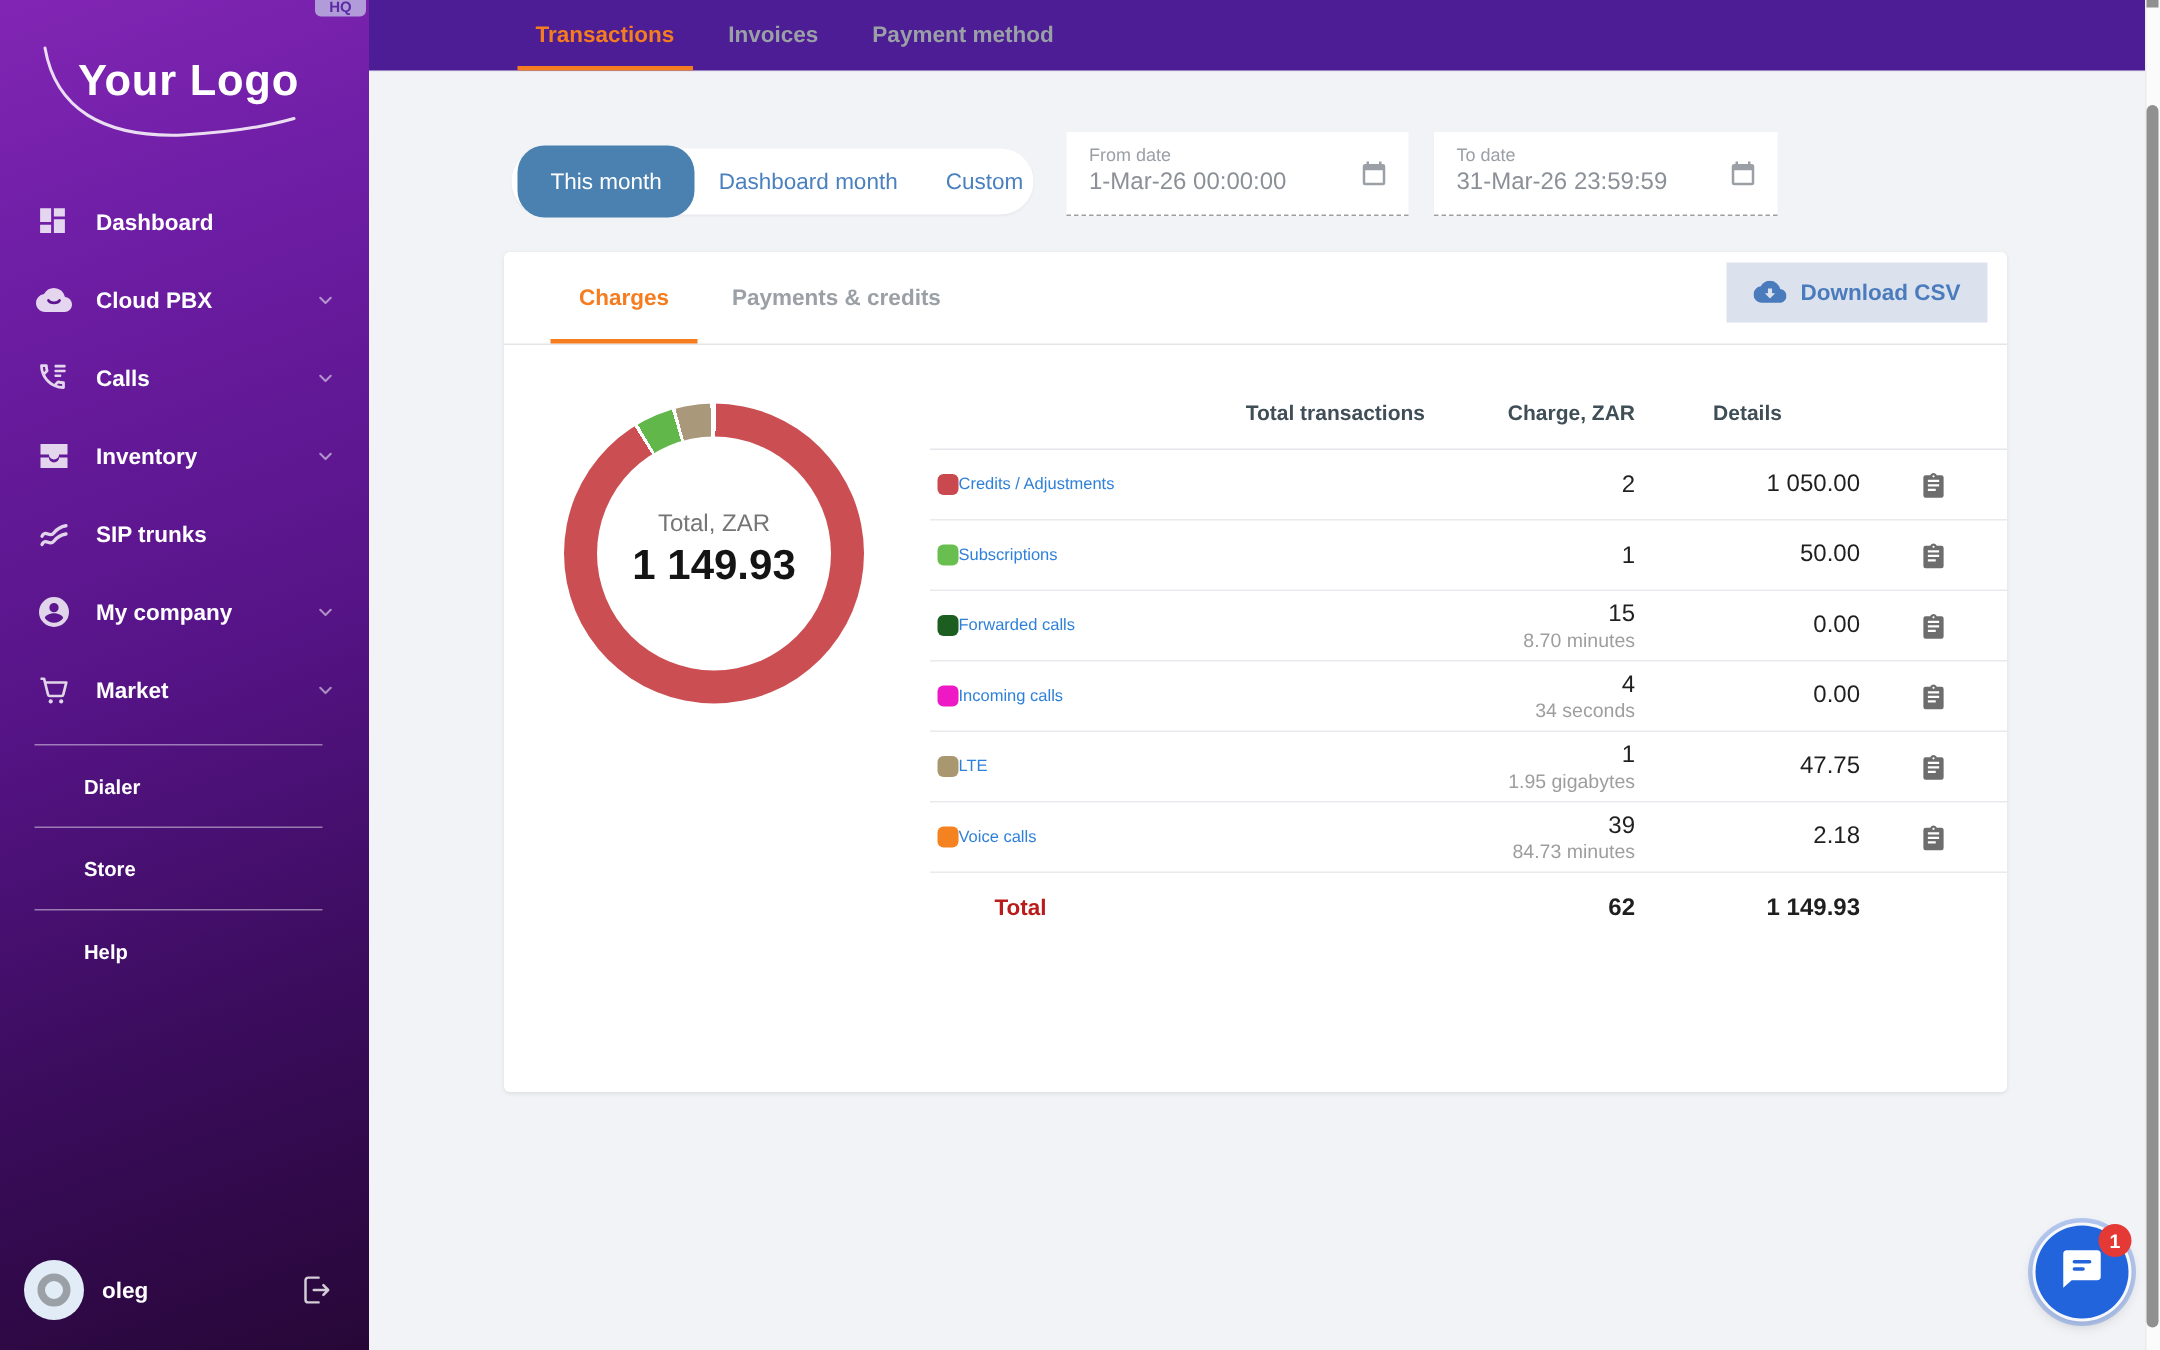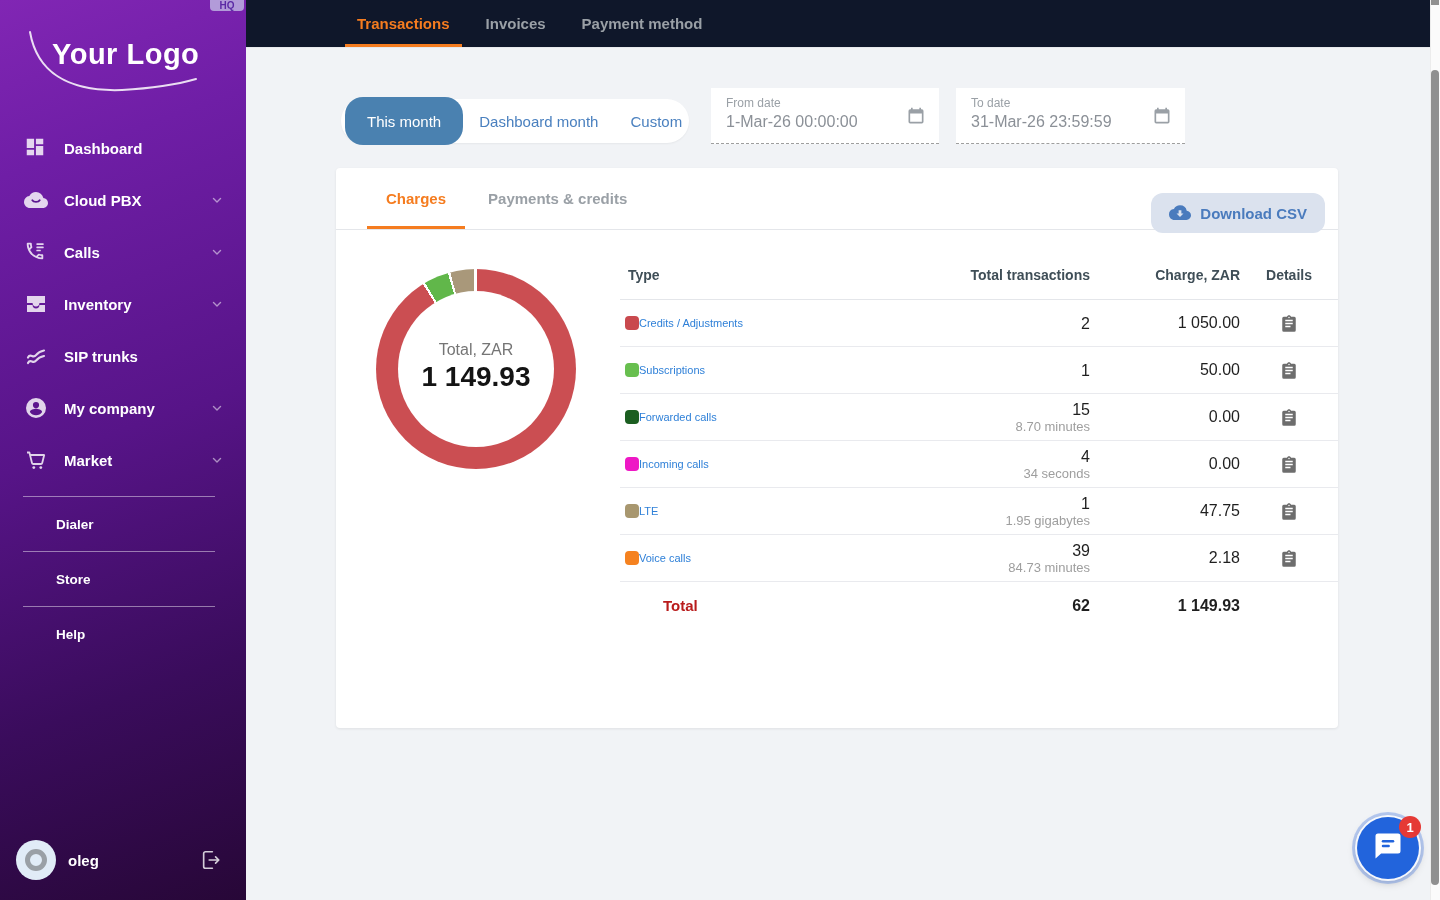--- a/index.html
+++ b/index.html
@@ -50,21 +50,21 @@
   .avatar{
     width:40px; height:40px; border-radius:50%; background:#e1ecf7;
     display:flex; align-items:center; justify-content:center; margin-right:12px;
   }
   .avatar-ring{ width:22px; height:22px; border-radius:50%; border:5px solid #9aa0a6; }
   .user-name{ color:#fff; font-size:15px; font-weight:bold; flex:1; }
   .logout{ width:22px; height:22px; cursor:pointer; }
   
   .main{ position:absolute; left:246px; top:0; width:1194px; height:900px; }
   .topbar{
-    position:absolute; left:0; top:0; right:0; height:48px; background:#0f172a;
+    position:absolute; left:0; top:0; right:0; height:48px; background:#4c1d95;
     border-bottom:1px solid #e7e9ed; display:flex; align-items:stretch; padding-left:99px;
   }
   .top-tab{
     display:flex; align-items:center; padding:0 12px; margin-right:12px;
     font-size:15px; font-weight:bold; color:#9aa0a6; cursor:pointer;
     border-bottom:3px solid transparent; border-top:3px solid transparent;
   }
   .top-tab.active{ color:#f57c1f; border-bottom-color:#f57c1f; }
   
   .range-pills{
@@ -97,22 +97,22 @@
     position:relative; height:62px; border-bottom:1px solid #e4e6ea;
     display:flex; align-items:stretch; padding-left:31px;
   }
   .card-tab{
     display:flex; align-items:center; padding:0 19px; margin-right:4px;
     font-size:15px; font-weight:bold; color:#9aa0a6; cursor:pointer;
     border-bottom:3px solid transparent; border-top:3px solid transparent;
   }
   .card-tab.active{ color:#f57c1f; border-bottom-color:#f57c1f; }
   .dl-btn{
-    position:absolute; right:13px; top:25px; height:40px; padding:16px 18px;
-    background:#dbe2ee; border:none; border-radius:12px; cursor:pointer;
+    position:absolute; right:13px; top:7px; height:40px; padding:16px 18px;
+    background:#dbe2ee; border:none; border-radius:0; cursor:pointer;
     display:flex; align-items:center; gap:9px;
     color:#4a7bbd; font-size:15px; font-weight:bold; font-family:inherit;
   }
   .dl-btn svg{ display:block; }
   
   .donut{
     position:absolute; left:40px; top:101px; width:200px; height:200px; border-radius:50%;
   }
   .donut::after{ content:''; position:absolute; inset:22px; background:#fff; border-radius:50%; }
   .donut-center{
@@ -321,21 +321,20 @@
 
     <div class="donut" id="donut" style="background: conic-gradient(rgb(255, 255, 255) 0deg, rgb(255, 255, 255) 0.7deg, rgb(203, 78, 82) 0.7deg, rgb(203, 78, 82) 328.016deg, rgb(255, 255, 255) 328.016deg, rgb(255, 255, 255) 328.716deg, rgb(255, 255, 255) 328.716deg, rgb(255, 255, 255) 329.416deg, rgb(97, 183, 74) 329.416deg, rgb(97, 183, 74) 343.669deg, rgb(255, 255, 255) 343.669deg, rgb(255, 255, 255) 344.369deg, rgb(255, 255, 255) 344.369deg, rgb(255, 255, 255) 345.069deg, rgb(169, 152, 122) 345.069deg, rgb(169, 152, 122) 358.618deg, rgb(255, 255, 255) 358.618deg, rgb(255, 255, 255) 359.318deg, rgb(255, 255, 255) 359.318deg, rgb(255, 255, 255) 360deg);">
       <div class="donut-center">
         <div class="donut-label">Total, ZAR</div>
         <div class="donut-value">1 149.93</div>
       </div>
     </div>
 
     <div class="ttable">
       <div class="thead">
-        <div class="h-type">Type</div>
         <div class="h-right">Total transactions</div>
         <div class="h-right">Charge, ZAR</div>
         <div class="h-center">Details</div>
       </div>
       <div id="table-rows">
           <div class="trow">
             <div class="c-type">
               <span class="sq" style="background:#c9494e"></span>
               <a class="type-link">Credits / Adjustments</a>
             </div>

